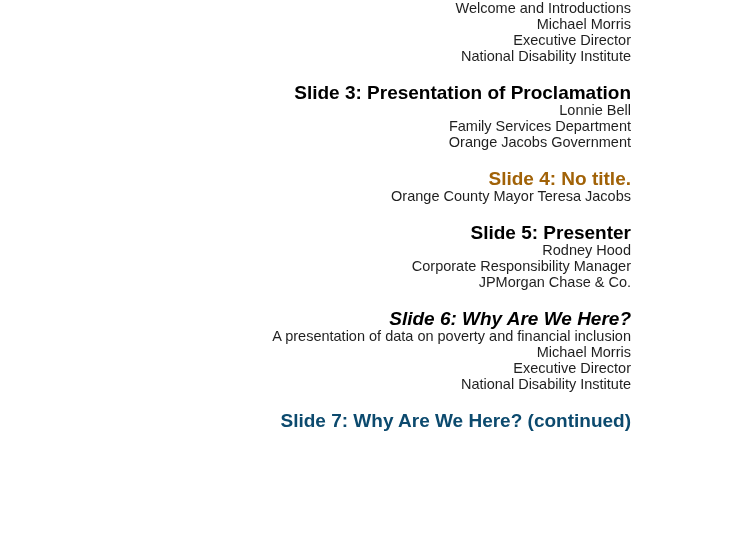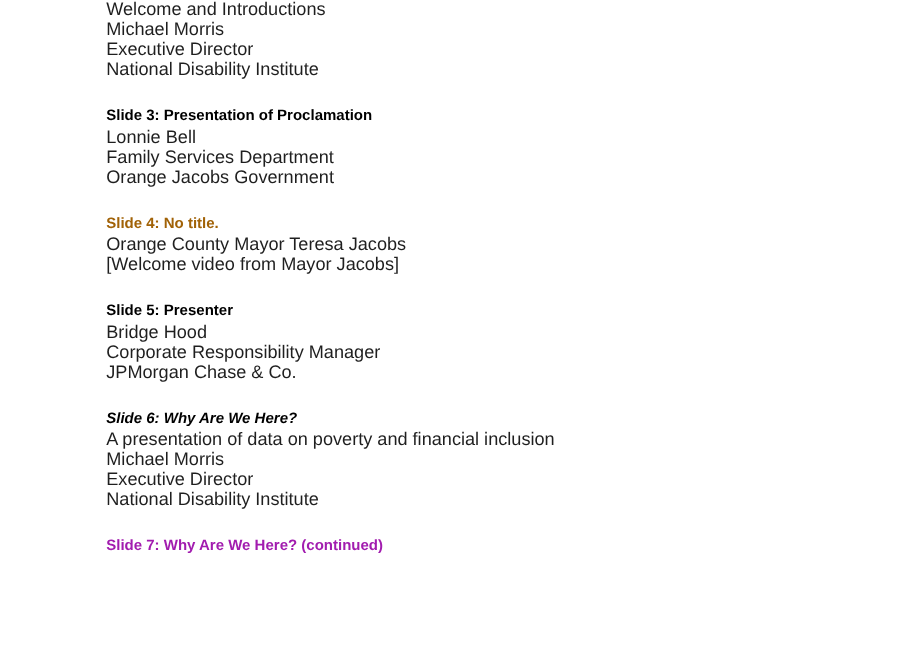--- a/index.html
+++ b/index.html
@@ -15,21 +15,21 @@
   .page {
     box-sizing: content-box;
     padding: 0 0 0 85px;
     width: 546px;
     font-family: "Liberation Sans", "DejaVu Sans", sans-serif;
     font-size: 14.5px;
     line-height: 16px;
     color: #1f1f1f;
   }
   .slide-section h2 {
-    font-size: 12px;
+    font-size: 19px;
     line-height: 19px;
     font-weight: bold;
     color: #000000;
     margin: 19px 0 0 0;
     padding: 0;
   }
   .slide-section:first-child {
     margin-top: 0;
   }
   .slide-section p {
@@ -42,49 +42,48 @@
     list-style: disc outside;
   }
   .slide-section li {
     margin: 0 0 2px 0;
     padding-left: 3px;
   }
 </style>
 </head>
 <body style="background: rgb(255, 255, 255);">
 
-<div class="page" style="color: rgb(31, 31, 31);">
+<div class="page" style="color: rgb(31, 31, 31); text-align: right;">
   <div id="sections">
       <section class="slide-section">
         <p>Welcome and Introductions</p>
         <p>Michael Morris</p>
         <p>Executive Director</p>
         <p>National Disability Institute</p>
       </section>
       <section class="slide-section">
         <h2 style="color: rgb(0, 0, 0);">Slide 3: Presentation of Proclamation</h2>
         <p>Lonnie Bell</p>
         <p>Family Services Department</p>
         <p>Orange Jacobs Government</p>
       </section>
       <section class="slide-section">
         <h2 style="color: #a16207;">Slide 4: No title.</h2>
         <p>Orange County Mayor Teresa Jacobs</p>
-        <p>[Welcome video from Mayor Jacobs]</p>
       </section>
       <section class="slide-section">
         <h2 style="color: rgb(0, 0, 0);">Slide 5: Presenter</h2>
-        <p>Bridge Hood</p>
+        <p>Rodney Hood</p>
         <p>Corporate Responsibility Manager</p>
         <p>JPMorgan Chase &amp; Co.</p>
       </section>
       <section class="slide-section">
         <h2 style="color: rgb(0, 0, 0); font-style: italic;">Slide 6: Why Are We Here?</h2>
         <p>A presentation of data on poverty and financial inclusion</p>
         <p>Michael Morris</p>
         <p>Executive Director</p>
         <p>National Disability Institute</p>
       </section>
       <section class="slide-section">
-        <h2 style="color: #a21caf;">Slide 7: Why Are We Here? (continued)</h2>
+        <h2 style="color: #0c4a6e;">Slide 7: Why Are We Here? (continued)</h2>
       </section>
     </div>
 </div>
 
 </body></html>

